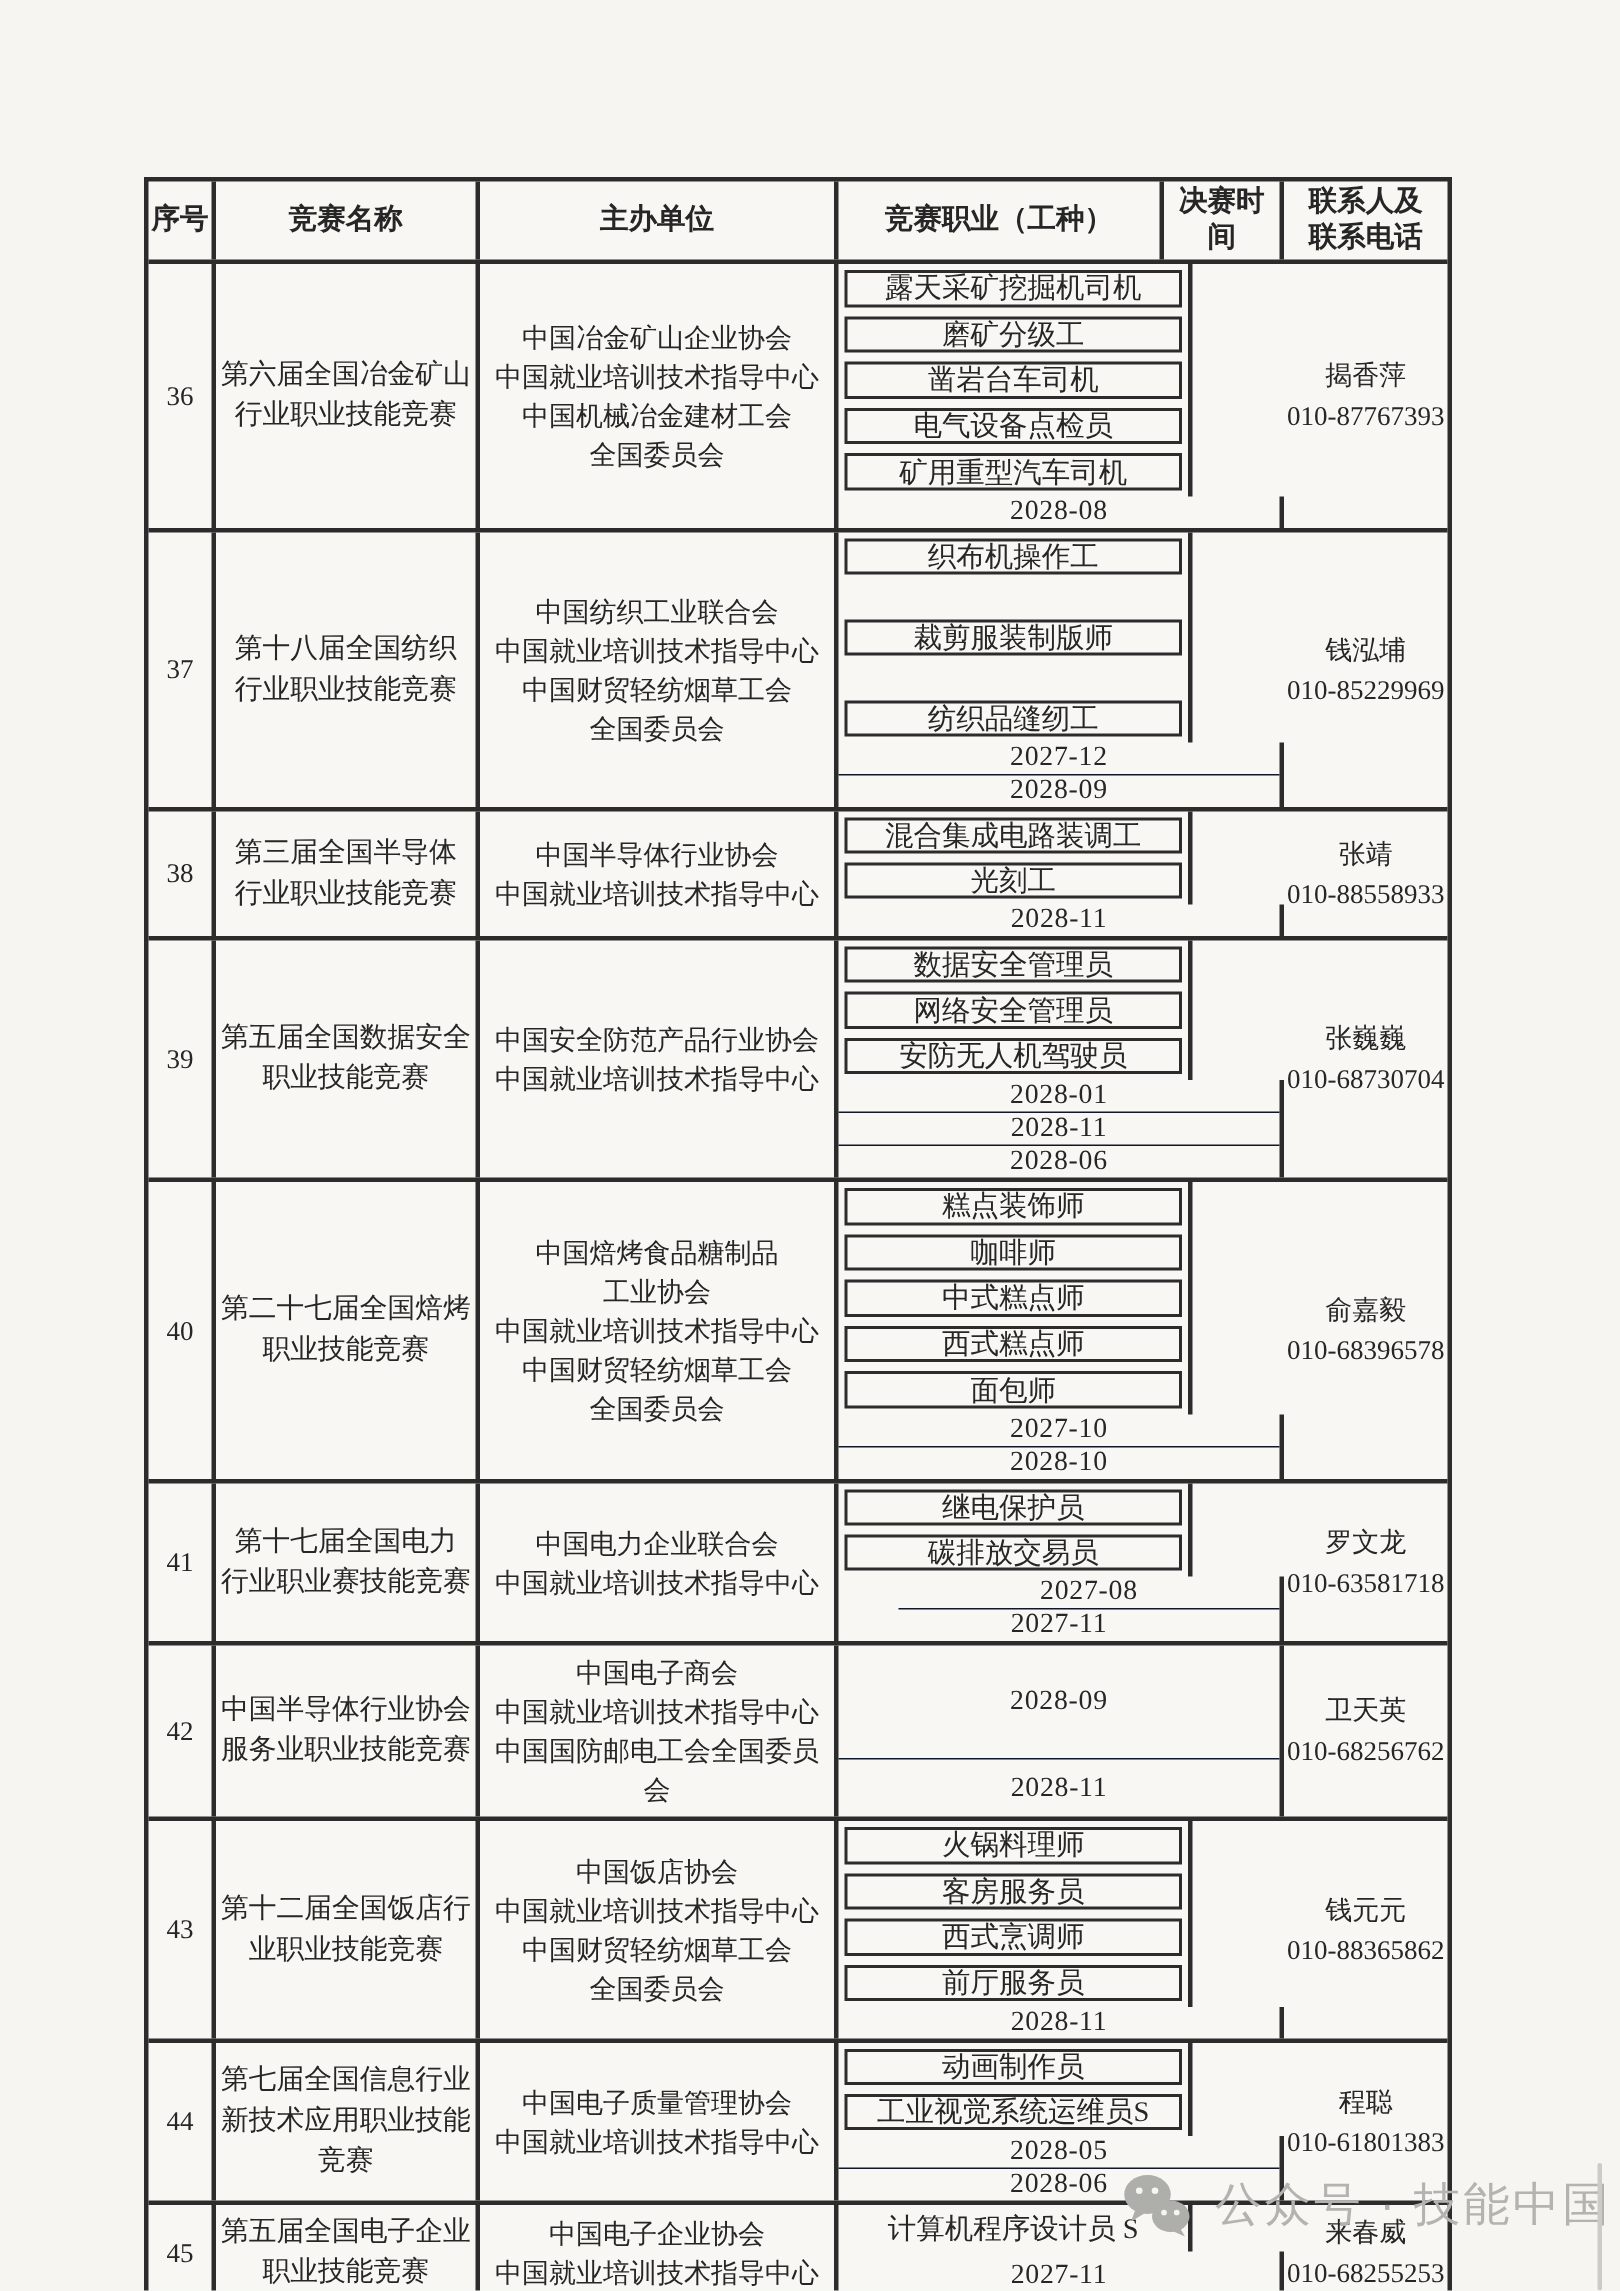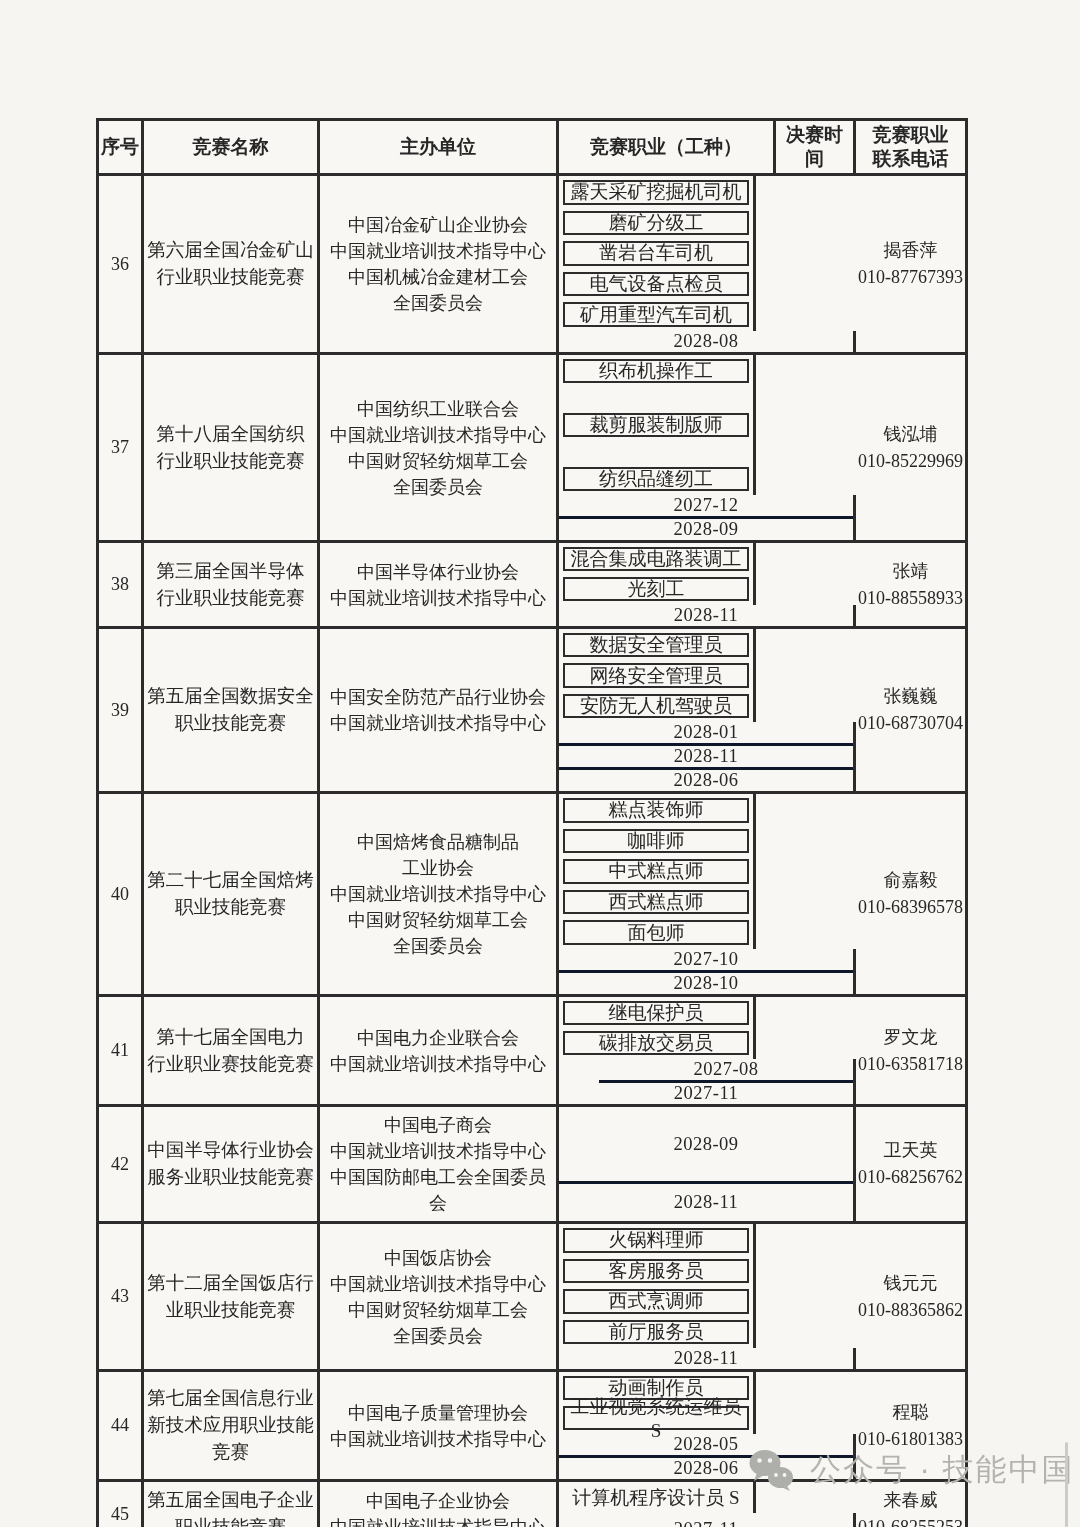--- a/index.html
+++ b/index.html
@@ -46,21 +46,21 @@
     align-items: center; justify-content: center;
     text-align: center;
     padding: 5px 2px;
   }
   .num  { font-size: 18px; }
   .name { font-size: 18.5px; line-height: 27px; }
   .org  { font-size: 18px; line-height: 26px; }
   .contact { font-size: 18px; line-height: 27px; border-right: none; }
   .jt { display: flex; padding: 0; border-right: none; align-items: stretch; }
   .jobs {
-    width: 197px;
+    width: 236px;
     border-right: 3px solid #2c2c2c;
     display: flex; flex-direction: column;
     padding: 1px 0;
   }
   .jobbox {
     flex: 1 1 0;
     margin: 3px 4px;
     border: 2.5px solid #2c2c2c;
     display: flex; align-items: center; justify-content: center;
     text-align: center;
@@ -73,21 +73,21 @@
     flex: 1 1 0;
     border-right: 3px solid #2c2c2c;
     display: flex; flex-direction: column;
   }
   .timegroup {
     flex-basis: 0;
     display: flex; align-items: center; justify-content: center;
     font-size: 18.5px;
     letter-spacing: 0.5px;
   }
-  .timegroup.sep { border-bottom: 3px solid #0f172a; }
+  .timegroup.sep { border-bottom: 1px solid #0f172a; }
   .footer {
     position: absolute;
     left: 748px; top: 1444px; height: 52px;
     display: flex; align-items: center; gap: 16px;
     color: #b3b3b0;
   }
   .footer-text {
     font-family: "Liberation Sans", "DejaVu Sans", sans-serif;
     font-size: 31px;
     letter-spacing: 2px;
@@ -115,21 +115,21 @@
     <div class="hc">
         <span>主办单位</span>
       </div>
     <div class="hc">
         <span>竞赛职业（工种）</span>
       </div>
     <div class="hc">
         <span>决赛时间</span>
       </div>
     <div class="hc">
-      <span>竞赛职业</span>
+      <span>联系人及</span>
       <span>联系电话</span>
     </div>
   </div>
   <div id="tbody">
       <div class="trow">
         <div class="c num">36</div>
         <div class="c name">
           <div class="">第六届全国冶金矿山</div>
           <div class="">行业职业技能竞赛</div>
         </div>

